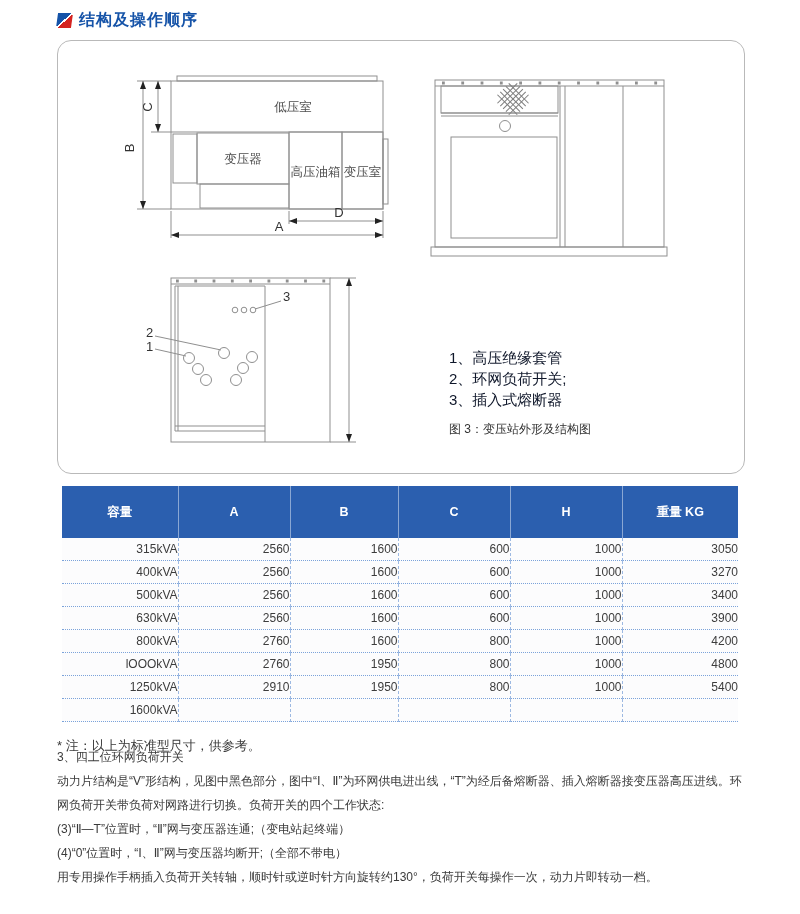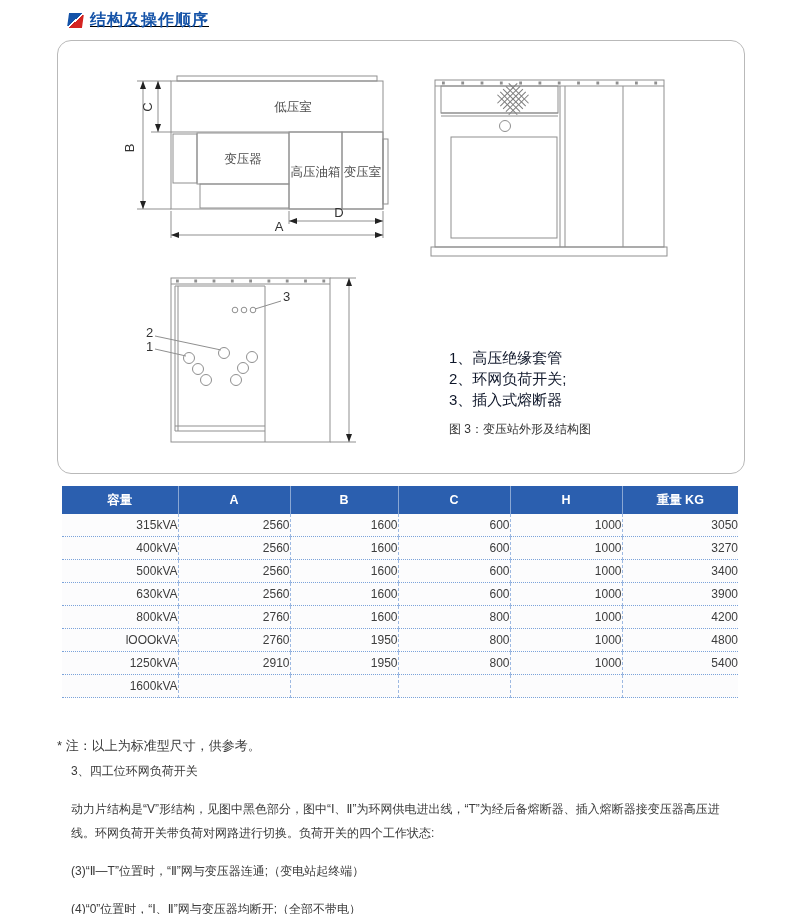--- a/index.html
+++ b/index.html
@@ -1,46 +1,46 @@
 <!DOCTYPE html>
 <html><head>
 <meta charset="utf-8">
 <style>
   html,body{margin:0;padding:0;background:#ffffff;width:800px;height:914px;overflow:hidden;
     font-family:"Liberation Sans","DejaVu Sans",sans-serif;-webkit-font-smoothing:antialiased;}
   .page{position:relative;width:800px;height:914px;background:#fff;}
 
   
-  .hdr{position:absolute;left:68px;top:10px;display:flex;align-items:center;gap:7px;text-decoration:underline;}
+  .hdr{position:absolute;left:57px;top:10px;display:flex;align-items:center;gap:7px;}
   .hdr-icon{width:15px;height:15px;display:inline-block;transform:skewX(-8deg);
     background:linear-gradient(135deg,#1553a8 46%,#ffffff 46%,#ffffff 54%,#d42421 54%);}
   .hdr-title{color:#1553a8;font-size:16px;font-weight:bold;letter-spacing:1px;}
 
   
   .panel{position:absolute;left:57px;top:40px;width:686px;height:432px;background:#fff;
     border:1px solid #b9b9b9;border-radius:14px;}
   .panel svg{position:absolute;overflow:visible;}
   .dgm-line{stroke:#8f8f8f;stroke-width:1;fill:none;}
   .dgm-txt{fill:#4d4d4d;font-size:12.5px;}
   .dim-txt{fill:#333;font-size:13px;}
   .legend{position:absolute;left:391px;top:306px;font-size:15px;color:#0f172a;line-height:21px;}
   .fig-caption{position:absolute;left:391px;top:380px;font-size:12px;color:#333;}
 
   
   .dim-table{position:absolute;left:62px;top:486px;width:676px;border-collapse:collapse;table-layout:fixed;}
-  .dim-table th{background:#2b5faf;color:#fff;font-size:12.5px;font-weight:bold;height:28px;padding:0;text-align:center;}
+  .dim-table th{background:#2b5faf;color:#fff;font-size:12.5px;font-weight:bold;height:28px;padding:12px;text-align:center;}
   .dim-table th+th{border-left:1px solid rgba(255,255,255,.45);}
   .dim-table td{background:#fcfcfd;color:#3c3c3c;font-size:12px;height:22px;padding:0;text-align:right;
     border-bottom:1px dotted #7ba3da;}
   .dim-table td+td{border-left:1px dashed #9db9e2;}
 
   
   .note{position:absolute;left:57px;top:705px;font-size:13px;color:#3a3a3a;margin-top:32px;}
   .section{position:absolute;left:57px;top:745px;width:694px;font-size:12px;color:#3a3a3a;}
-  .section p{margin:14px;line-height:24px;}
+  .section p{margin:0;line-height:24px;}
 </style>
 </head>
 <body>
 
 <div class="page">
 
   <div class="hdr">
     <span class="hdr-icon"></span>
     <span class="hdr-title">结构及操作顺序</span>
   </div>

